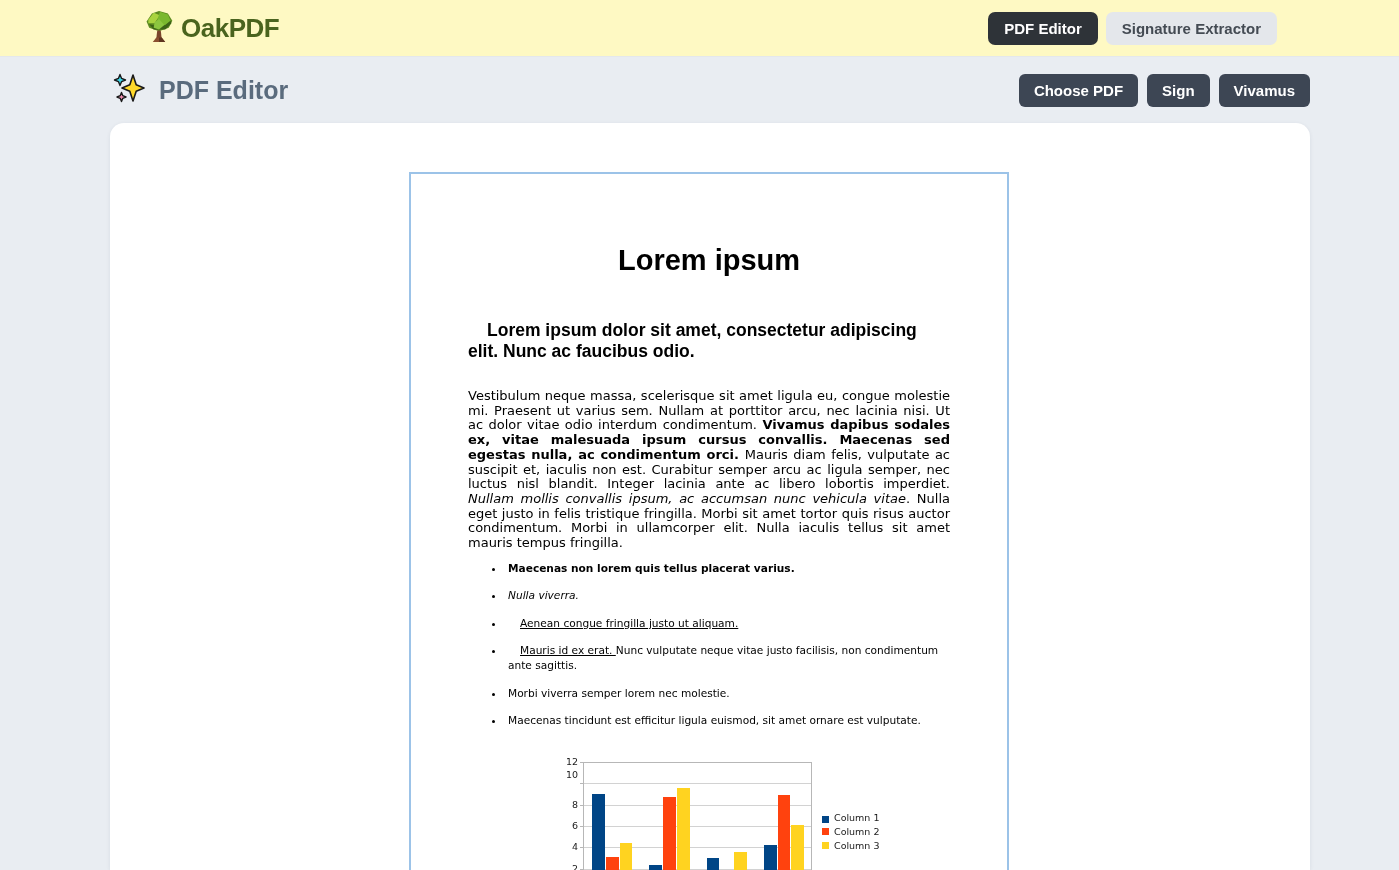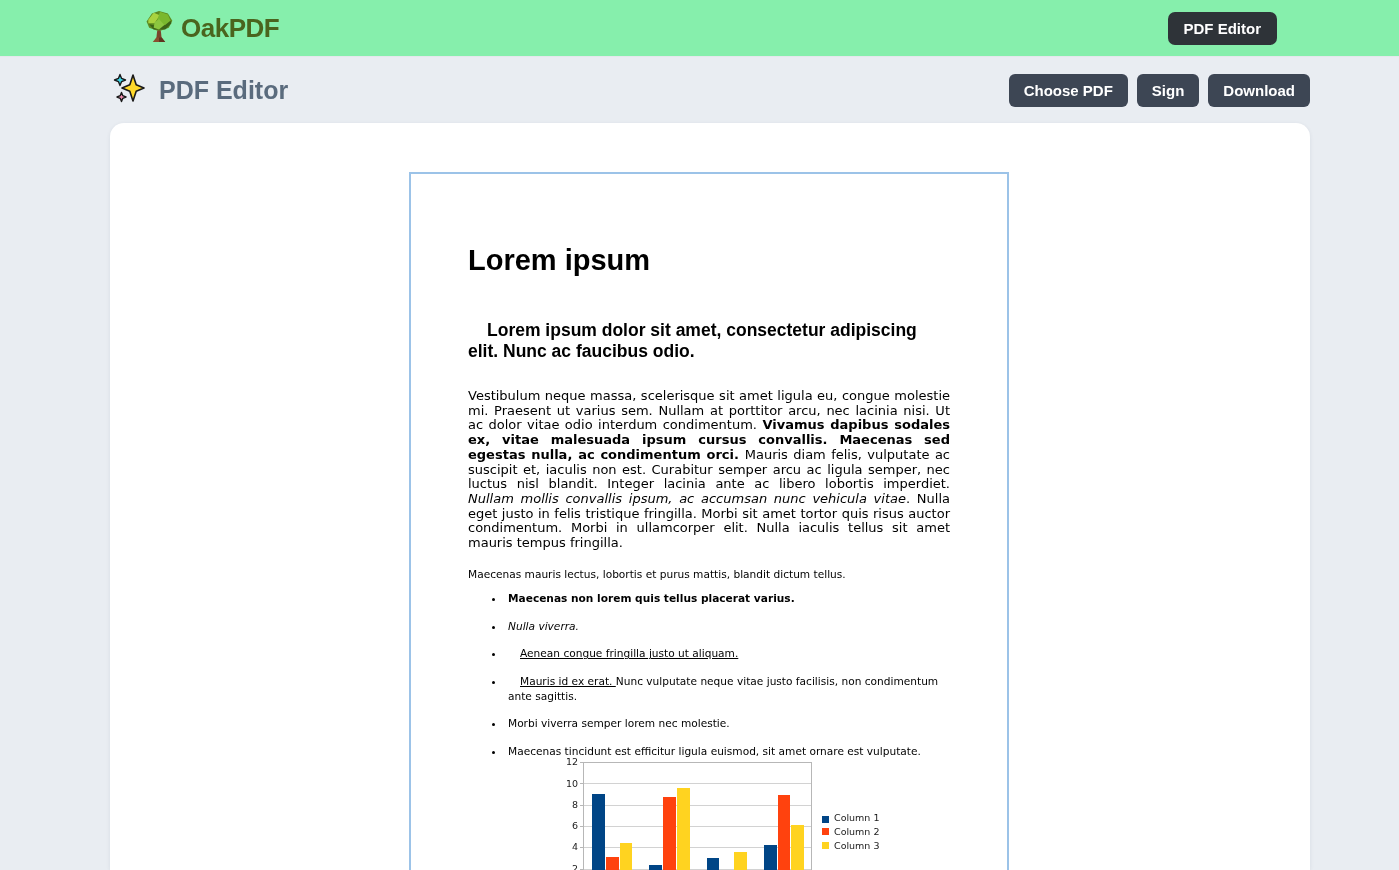--- a/index.html
+++ b/index.html
@@ -1,21 +1,21 @@
 <!DOCTYPE html>
 <html><head>
 <meta charset="utf-8">
 <style>
   * { box-sizing: border-box; margin: 0; padding: 0; }
   html, body { width: 1399px; height: 870px; overflow: hidden; }
   body { font-family: "Liberation Sans", sans-serif; background: #e9edf2; }
 
   
   .navbar {
-    height: 57px; background: #86efac; border-bottom: 1px solid #e4e8ec;
+    height: 57px; background: #fef9c3; border-bottom: 1px solid #e4e8ec;
     display: flex; align-items: center; justify-content: space-between;
     padding: 0 122px 0 143px;
   }
   .brand { display: flex; align-items: center; gap: 6px; }
   .brand-name { font-size: 26px; font-weight: 700; color: #4a641e; letter-spacing: -0.5px; }
   .nav-tabs { display: flex; gap: 8px; }
   .tab-btn {
     border: none; border-radius: 7px; padding: 8px 16px;
     font-family: "Liberation Sans", sans-serif; font-size: 15px; font-weight: 700; cursor: pointer;
   }
@@ -46,21 +46,21 @@
   
   .pdf-page {
     position: relative; width: 600px; height: 1100px;
     margin: 49px 0 0 299px; background: #ffffff;
     border: 2px solid #9cc3e8;
     padding: 71px 57px 0 57px;
     font-family: "DejaVu Sans", sans-serif; color: #000000;
   }
   .doc-title {
     font-family: "Liberation Sans", sans-serif; font-size: 29px; font-weight: 700;
-    line-height: 30px; text-align: left;
+    line-height: 30px; text-align: center;
   }
   .doc-subtitle {
     font-family: "Liberation Sans", sans-serif; font-size: 17.5px; font-weight: 700;
     line-height: 21px; margin-top: 45px; text-indent: 19px;
   }
   .doc-para {
     font-size: 13px; line-height: 14.7px; margin-top: 27px; text-align: justify;
   }
   .doc-para2 { font-size: 10.6px; line-height: 14.7px; margin-top: 16px; }
   .doc-list { margin: 10px 0 0 21px; padding-left: 16px; }
@@ -100,47 +100,47 @@
         <polygon points="13,16 18,12 24,19 18,24 12,22" fill="#8cc63f"></polygon>
         <polygon points="16,25 20,25 21,34 15,34" fill="#7a452b"></polygon>
         <polygon points="15,33 11,38 25,38 21,33" fill="#8a4f2f"></polygon>
         <polygon points="18,33 21,33 25,38 18,38" fill="#5f3520"></polygon>
       </svg>
     </span>
     <span class="brand-name">OakPDF</span>
   </div>
   <div class="nav-tabs">
     <button class="tab-btn active">PDF Editor</button>
+    <button class="tab-btn inactive">Signature Extractor</button>
   </div>
 </div>
 
 <div class="toolbar">
   <div class="toolbar-left">
     <span>
       <svg width="32" height="32" viewBox="0 0 32 32">
         <path d="M20 3 L23.2 12.8 L31 16 L23.2 19.2 L20 29 L16.8 19.2 L9 16 L16.8 12.8 Z" fill="#ffd92b" stroke="#1a1a1a" stroke-width="1.6" stroke-linejoin="round"></path>
         <path d="M7 2.5 L8.6 6.4 L12.5 8 L8.6 9.6 L7 13.5 L5.4 9.6 L1.5 8 L5.4 6.4 Z" fill="#3fd8ea" stroke="#1a1a1a" stroke-width="1.4" stroke-linejoin="round"></path>
         <path d="M8.5 20.5 L9.8 23.7 L13 25 L9.8 26.3 L8.5 29.5 L7.2 26.3 L4 25 L7.2 23.7 Z" fill="#f48fb1" stroke="#1a1a1a" stroke-width="1.4" stroke-linejoin="round"></path>
       </svg>
     </span>
     <span class="toolbar-title">PDF Editor</span>
   </div>
   <div class="toolbar-actions">
     <button class="action-btn">Choose PDF</button>
     <button class="action-btn">Sign</button>
-    <button class="action-btn">Download</button>
+    <button class="action-btn">Vivamus</button>
   </div>
 </div>
 
 <div class="card">
   <div class="pdf-page">
     <h1 class="doc-title">Lorem ipsum</h1>
     <h2 class="doc-subtitle">Lorem ipsum dolor sit amet, consectetur adipiscing elit. Nunc ac faucibus odio.</h2>
     <p class="doc-para"><span class="seg-normal">Vestibulum neque massa, scelerisque sit amet ligula eu, congue molestie mi. Praesent ut varius sem. Nullam at porttitor arcu, nec lacinia nisi. Ut ac dolor vitae odio interdum condimentum. </span><span class="seg-bold">Vivamus dapibus sodales ex, vitae malesuada ipsum cursus convallis. Maecenas sed egestas nulla, ac condimentum orci. </span><span class="seg-normal">Mauris diam felis, vulputate ac suscipit et, iaculis non est. Curabitur semper arcu ac ligula semper, nec luctus nisl blandit. Integer lacinia ante ac libero lobortis imperdiet. </span><span class="seg-italic">Nullam mollis convallis ipsum, ac accumsan nunc vehicula vitae</span><span class="seg-normal">. Nulla eget justo in felis tristique fringilla. Morbi sit amet tortor quis risus auctor condimentum. Morbi in ullamcorper elit. Nulla iaculis tellus sit amet mauris tempus fringilla.</span></p>
-    <p class="doc-para2">Maecenas mauris lectus, lobortis et purus mattis, blandit dictum tellus.</p>
     <ul class="doc-list">
         <li><span class="seg-bold">Maecenas non lorem quis tellus placerat varius.</span></li>
         <li><span class="seg-italic">Nulla viverra.</span></li>
         <li><span class="seg-underline">Aenean congue fringilla justo ut aliquam. </span></li>
         <li><span class="seg-underline">Mauris id ex erat. </span><span class="seg-normal">Nunc vulputate neque vitae justo facilisis, non condimentum ante sagittis.</span></li>
         <li><span class="seg-normal">Morbi viverra semper lorem nec molestie.</span></li>
         <li><span class="seg-normal">Maecenas tincidunt est efficitur ligula euismod, sit amet ornare est vulputate.</span></li>
       </ul>
 
     <div class="chart-wrap" id="chart">
@@ -163,21 +163,21 @@
           <div class="bar" style="left: 207.25px; width: 12.95px; top: 61.8667px; height: 66.1333px; background: rgb(255, 211, 32);"></div>
         </div>
         <div class="ylabel" style="left: 0px; top: 105.667px;">2</div>
         <div class="ytick-mark" style="left: 24px; top: 110.667px;"></div>
         <div class="ylabel" style="left: 0px; top: 84.3333px;">4</div>
         <div class="ytick-mark" style="left: 24px; top: 89.3333px;"></div>
         <div class="ylabel" style="left: 0px; top: 63px;">6</div>
         <div class="ytick-mark" style="left: 24px; top: 68px;"></div>
         <div class="ylabel" style="left: 0px; top: 41.6667px;">8</div>
         <div class="ytick-mark" style="left: 24px; top: 46.6667px;"></div>
-        <div class="ylabel" style="left: 0px; top: 21px;">10</div>
+        <div class="ylabel" style="left: 0px; top: 12px;">10</div>
         <div class="ytick-mark" style="left: 24px; top: 25.3333px;"></div>
         <div class="ylabel" style="left: 0px; top: -1px;">12</div>
         <div class="ytick-mark" style="left: 24px; top: 4px;"></div>
         <div class="legend-item" style="left: 266px; top: 53px; align-items: flex-end;">
           <span class="legend-swatch" style="background: rgb(0, 69, 134);"></span>
           <span class="legend-label">Column 1</span>
         </div>
         <div class="legend-item" style="left: 266px; top: 67px;">
           <span class="legend-swatch" style="background: rgb(255, 66, 14);"></span>
           <span class="legend-label">Column 2</span>

